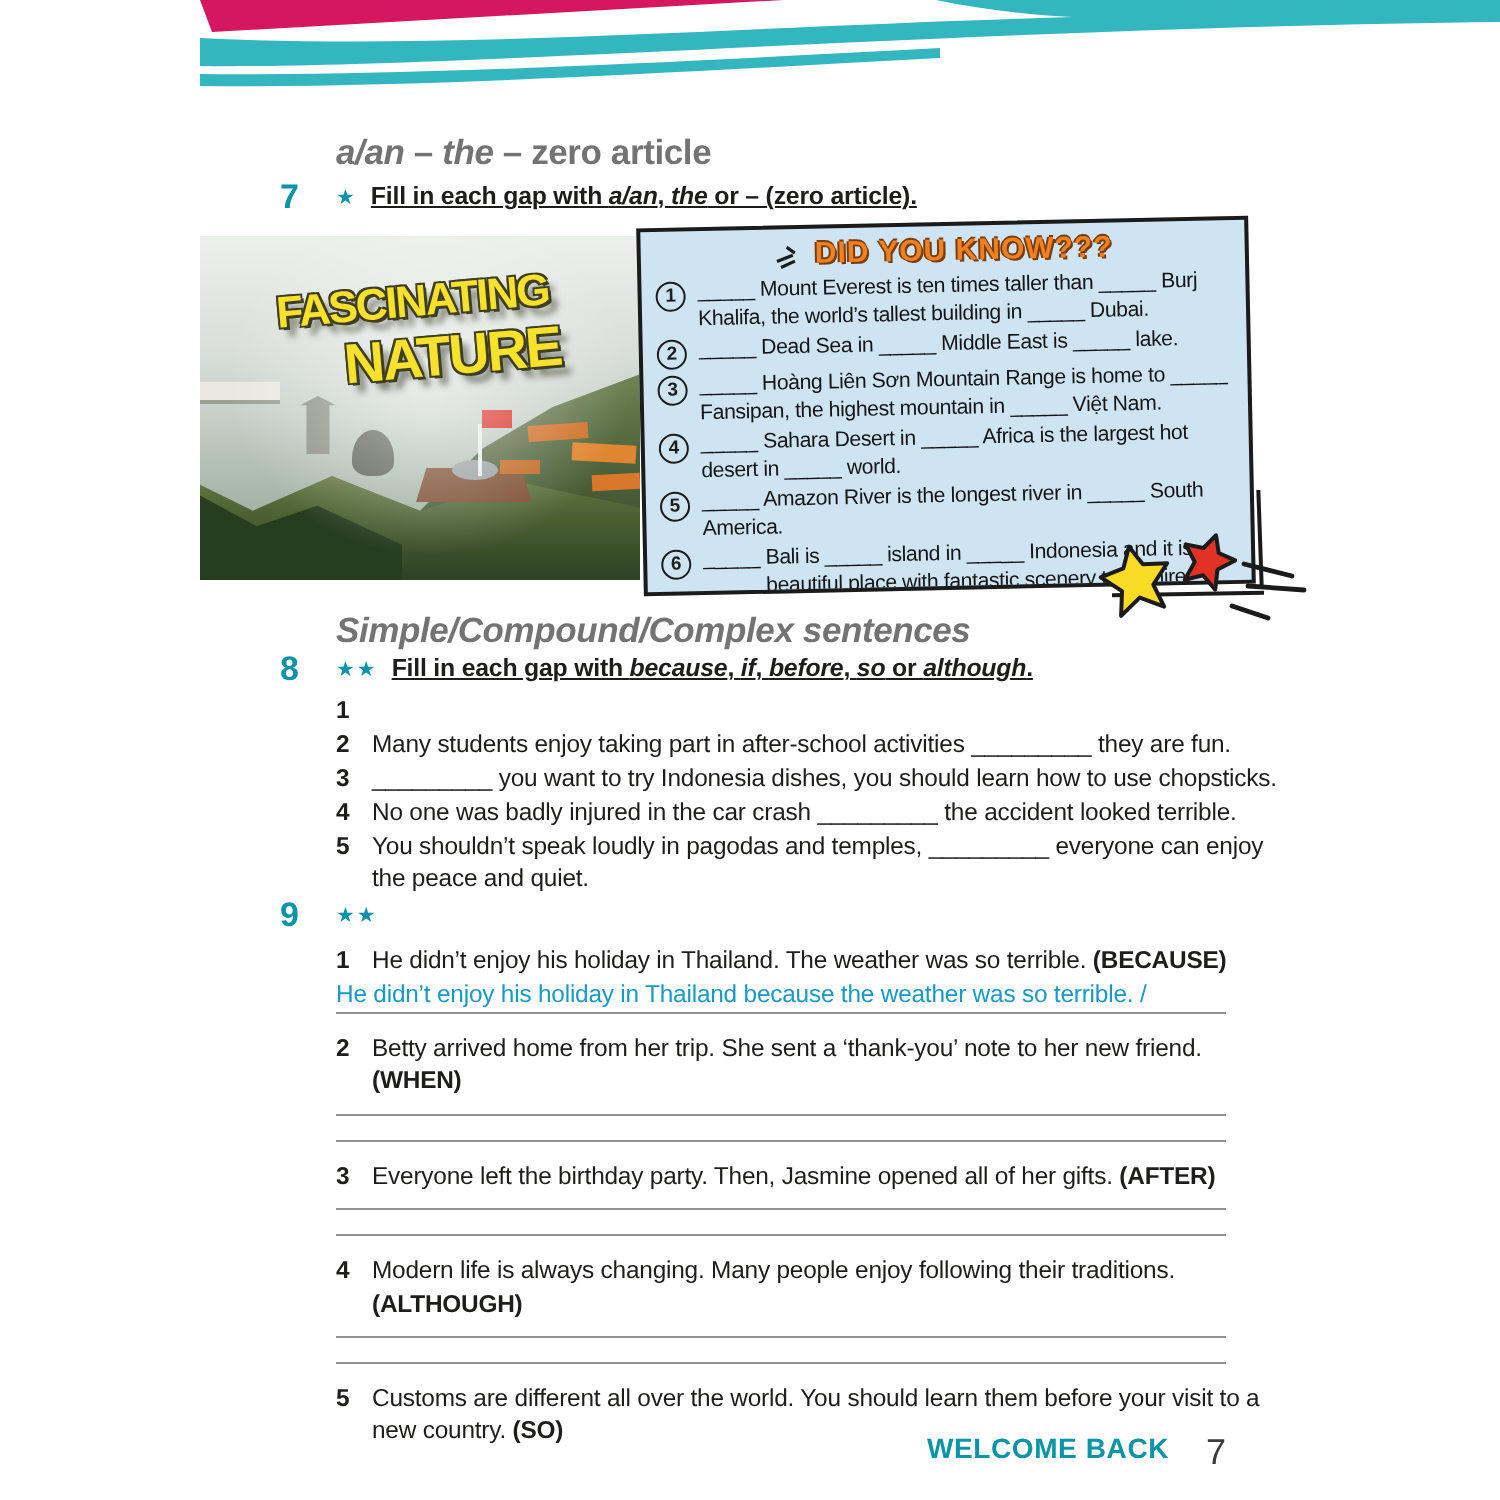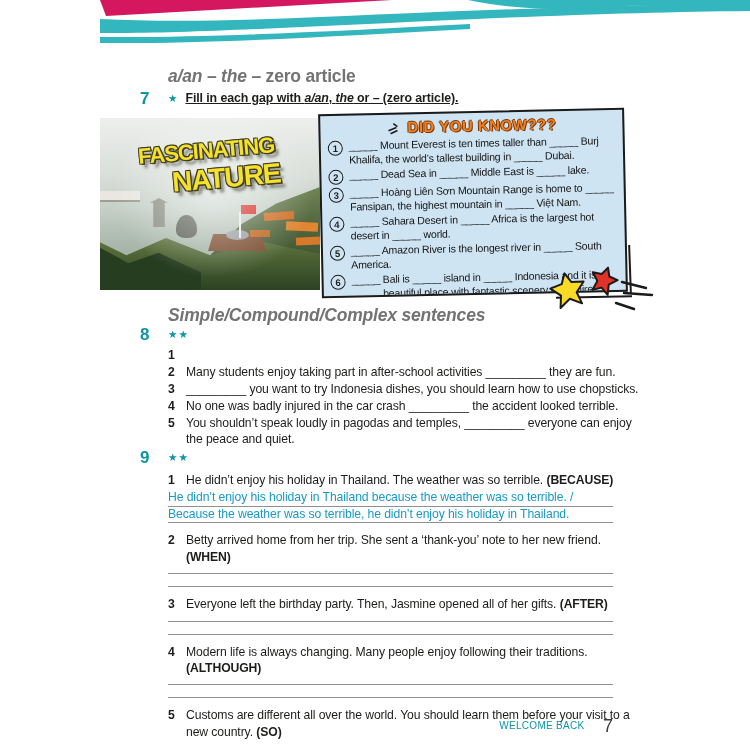--- a/index.html
+++ b/index.html
@@ -68,21 +68,21 @@
   .item{display:flex;gap:8px;font-size:12.2px;line-height:16.4px;letter-spacing:-0.1px;color:#1d1d1b;}
   .item + .item{margin-top:0.5px;}
   .item .n{font-weight:bold;flex:0 0 10px;}
   .item .t b{font-weight:bold;}
   .q-item{margin-left:28px;margin-top:9px;}
   .ans-block{margin-top:2px;width:445px;}
   .ans-line{height:15.5px;border-bottom:1.4px solid #909090;font-size:12.2px;line-height:15px;
     color:#1899c6;white-space:nowrap;letter-spacing:-0.1px;}
   
   .footer{position:absolute;top:716px;left:0;width:613px;text-align:right;}
-  .footer-label{color:#0d94a6;font-weight:normal;font-size:10px;letter-spacing:0.3px;vertical-align:3px;}
+  .footer-label{color:#0d94a6;font-weight:bold;font-size:14px;letter-spacing:0.3px;vertical-align:3px;}
   .footer-page{color:#3c3c3c;font-size:18px;margin-left:14px;}
 </style>
 </head>
 <body>
 
 <svg class="banner" viewBox="0 0 750 50">
   <path d="M100,0 L392,0 L106,16 Z" fill="#d4175e"></path>
   <path d="M100,19 C220,25 360,14 520,9 C620,6 690,3 750,3 L750,11 C660,12 560,15 430,21 C300,27 170,34 100,33 Z" fill="#33b6bd"></path>
   <path d="M100,37 C200,38 320,32 470,24 L470,29 C340,36 210,44 100,43 Z" fill="#33b6bd"></path>
   <path d="M468,0 L750,0 L750,7 C706,11 664,2 612,7 C570,11 516,10 468,0 Z" fill="#33b6bd"></path>
@@ -166,20 +166,21 @@
     <line x1="76" y1="41" x2="94" y2="47"></line>
   </g>
 </svg>
 
 <div class="h-teal" style="left:168px;top:305px;font-style:italic;">Simple/Compound/Complex sentences</div>
 
 <div class="block" style="top:326px;">
   <div class="ex-head" style="position:static;">
     <span class="ex-num">8</span>
     <span class="ex-stars">★★</span>
+    <span class="ex-instr"><span>Fill in each gap with </span><em>because</em><span>, </span><em>if</em><span>, </span><em>before</em><span>, </span><em>so</em><span> or </span><em>although</em><span>.</span></span>
   </div>
   <div class="items">
     <div class="item">
       <span class="n">1</span>
     </div>
     <div class="item">
       <span class="n">2</span>
       <span class="t">Many students enjoy taking part in after-school activities _________ they are fun.</span>
     </div>
     <div class="item">
@@ -203,21 +204,20 @@
     <span class="ex-stars">★★</span>
   </div>
 
   <div class="q-item" style="margin-top:6px;">
     <div class="item">
       <span class="n">1</span>
       <span class="t"><span>He didn’t enjoy his holiday in Thailand. The weather was so terrible.</span> <b>(BECAUSE)</b></span>
     </div>
     <div class="ans-block">
       <div class="ans-line">He didn’t enjoy his holiday in Thailand because the weather was so terrible. /</div>
-      <div class="ans-line">Because the weather was so terrible, he didn’t enjoy his holiday in Thailand.</div>
     </div>
   </div>
 
   <div class="q-item">
     <div class="item">
       <span class="n">2</span>
       <span class="t"><span>Betty arrived home from her trip. She sent a ‘thank-you’ note to her new friend.</span> <b>(WHEN)</b></span>
     </div>
     <div class="ans-block">
       <div class="ans-line" style="height:6px;"></div>

